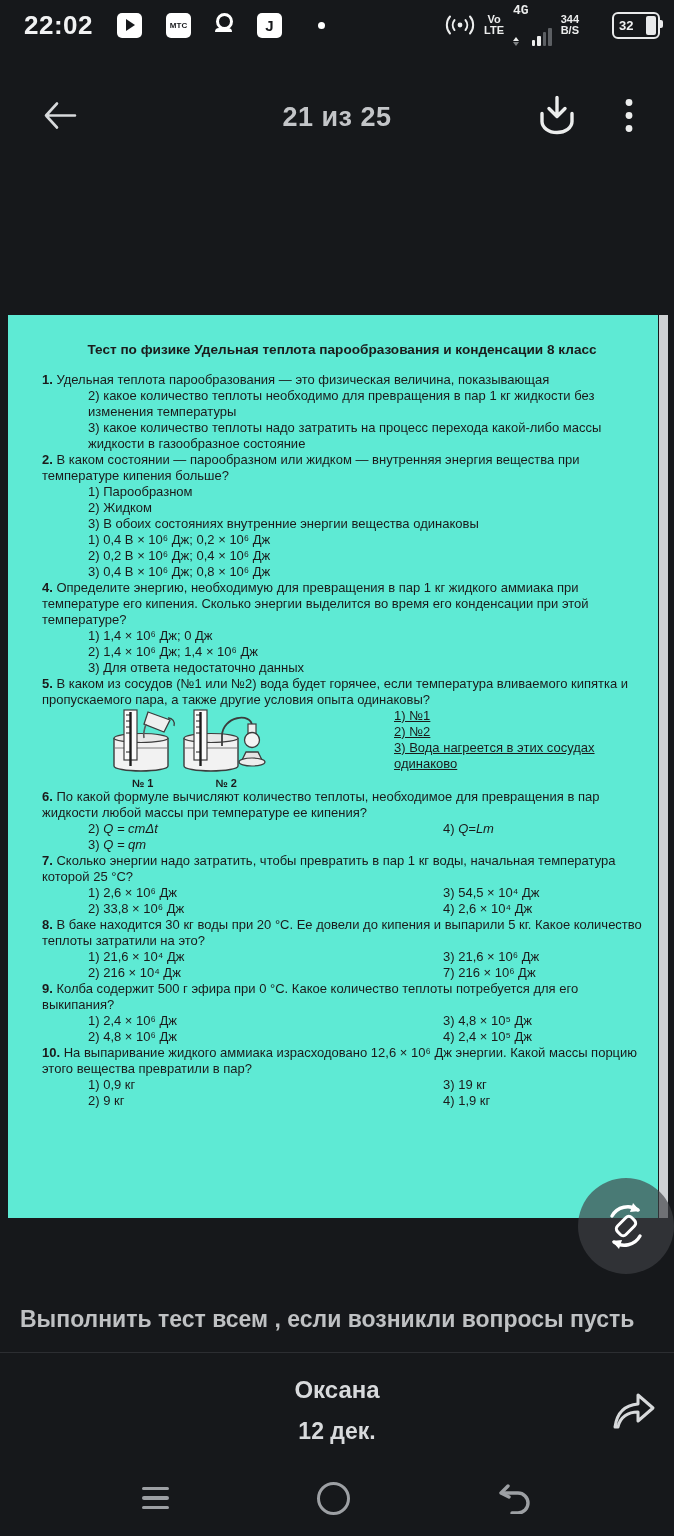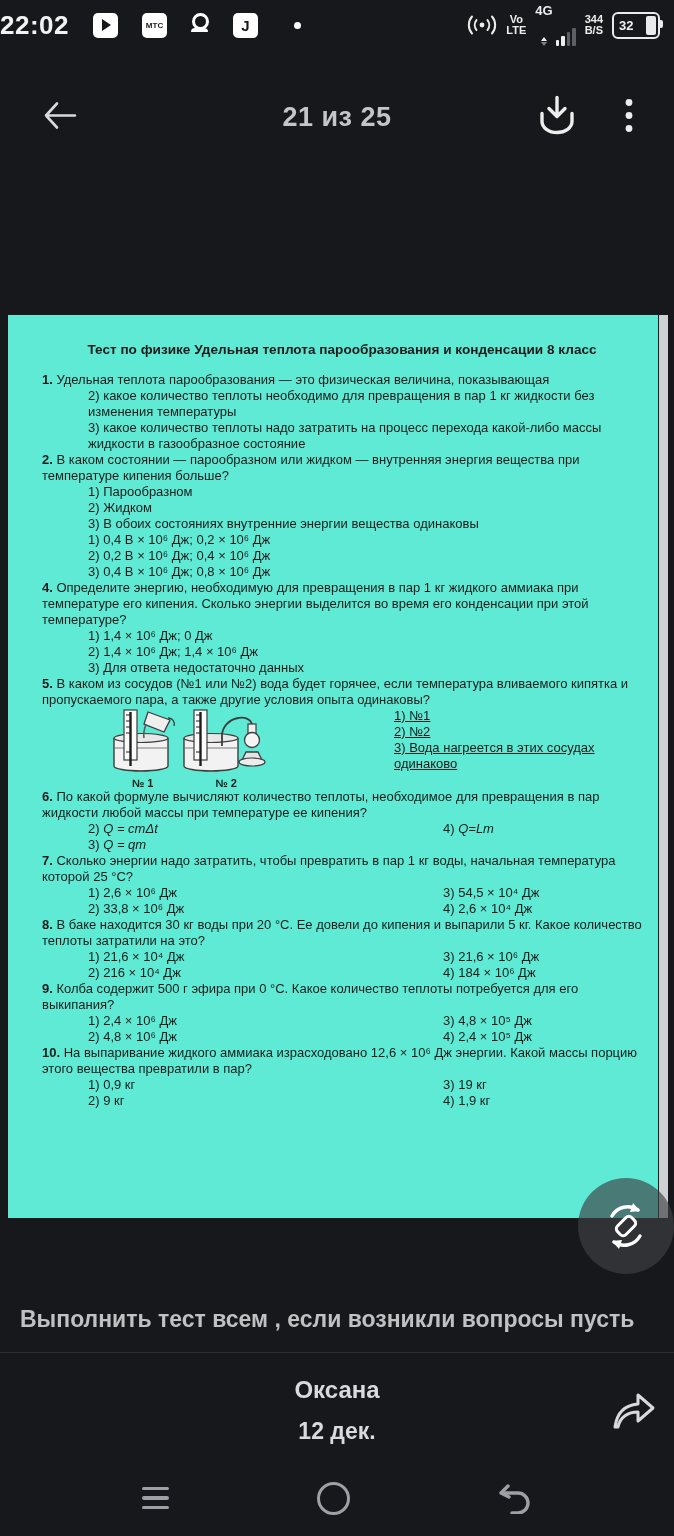--- a/index.html
+++ b/index.html
@@ -4,21 +4,21 @@
 <style>
   html,body{margin:0;padding:0;}
   body{
     width:674px;height:1536px;position:relative;overflow:hidden;
     background:#16181b;
     font-family:"Liberation Sans","DejaVu Sans",sans-serif;
     -webkit-font-smoothing:antialiased;
   }
   
   .status-bar{position:absolute;top:0;left:0;right:0;height:50px;display:flex;align-items:center;}
-  .sb-left{display:flex;align-items:center;gap:24px;}
+  .sb-left{display:flex;align-items:center;gap:24px;margin-left:24px;}
   .sb-time{color:#f1f2f3;font-size:26px;font-weight:700;letter-spacing:.5px;}
   .sb-appicon{width:25px;height:25px;border-radius:5px;background:#fff;display:flex;align-items:center;justify-content:center;}
   .yt-tri{width:0;height:0;border-left:9px solid #16181b;border-top:6px solid transparent;border-bottom:6px solid transparent;margin-left:2px;}
   .mts-txt{color:#16181b;font-size:8px;font-weight:700;letter-spacing:0;}
   .j-txt{color:#16181b;font-size:15px;font-weight:700;}
   .ok-icon{width:18px;height:25px;position:relative;}
   .ok-icon .head{width:11px;height:11px;border:3px solid #fff;border-radius:50%;position:absolute;left:1px;top:0;}
   .ok-icon .body{position:absolute;left:0;top:15px;width:17px;height:8px;border-top:4px solid #fff;border-radius:4px;}
   .sb-dot{width:7px;height:7px;border-radius:50%;background:#fff;margin-left:12px;}
   .sb-right{display:flex;align-items:center;gap:9px;margin-left:auto;margin-right:14px;}
@@ -27,21 +27,21 @@
   .net4g .g4{color:#eceded;font-size:13px;font-weight:700;line-height:12px;}
   .arrows{display:flex;flex-direction:column;gap:1px;}
   .arrows .tri-u{width:0;height:0;border-bottom:4px solid #eceded;border-left:3px solid transparent;border-right:3px solid transparent;}
   .arrows .tri-d{width:0;height:0;border-top:4px solid #7e8184;border-left:3px solid transparent;border-right:3px solid transparent;}
   .bars{display:flex;align-items:flex-end;gap:2px;height:18px;}
   .bars i{display:block;width:3.5px;border-radius:1px;}
   .bars .b1{height:6px;background:#eceded;}
   .bars .b2{height:10px;background:#eceded;}
   .bars .b3{height:14px;background:#5c5f63;}
   .bars .b4{height:18px;background:#5c5f63;}
-  .battery{position:relative;width:44px;height:23px;border:2px solid #e9eaeb;border-radius:6px;display:flex;align-items:center;}
+  .battery{position:relative;width:44px;height:23px;border:2px solid #e9eaeb;border-radius:6px;display:flex;align-items:center;margin-left:24px;}
   .battery .lvl{color:#f1f2f3;font-size:13px;font-weight:700;margin-left:5px;}
   .battery .fill{position:absolute;right:2px;top:2px;bottom:2px;width:10px;background:#e9eaeb;border-radius:2px;}
   .battery:after{content:"";position:absolute;right:-5px;top:6px;width:3px;height:8px;background:#e9eaeb;border-radius:0 2px 2px 0;}
   
   .app-header{position:absolute;top:84px;left:0;right:0;height:66px;}
   .hdr-title{position:absolute;left:0;right:0;top:50%;transform:translateY(-50%);text-align:center;
     color:#c3c5c8;font-size:27px;font-weight:600;letter-spacing:.5px;}
   .hdr-btn{position:absolute;top:50%;transform:translateY(-50%);background:none;border:none;padding:0;cursor:pointer;}
   .hdr-back{left:42px;}
   .hdr-download{right:96px;}
@@ -109,21 +109,21 @@
       <path d="M9.5 7 A8 8 0 0 0 9.5 17" stroke="#eceded" stroke-width="2" fill="none" stroke-linecap="round"></path>
       <path d="M5 3.5 A13 13 0 0 0 5 20.5" stroke="#eceded" stroke-width="2" fill="none" stroke-linecap="round"></path>
       <path d="M20.5 7 A8 8 0 0 1 20.5 17" stroke="#eceded" stroke-width="2" fill="none" stroke-linecap="round"></path>
       <path d="M25 3.5 A13 13 0 0 1 25 20.5" stroke="#eceded" stroke-width="2" fill="none" stroke-linecap="round"></path>
     </svg>
     <span class="tiny2">
       <span>Vo</span>
         <span>LTE</span>
     </span>
     <span class="net4g">
-      <span style="display:flex;flex-direction:column;align-items:center;gap:20px;">
+      <span style="display:flex;flex-direction:column;gap:20px;font-family:Liberation Mono, monospace;">
         <span class="g4">4G</span>
         <span class="arrows">
             <i class="tri-u"></i>
             <i class="tri-d"></i>
           </span>
       </span>
       <span class="bars">
           <i class="b1"></i>
           <i class="b2"></i>
           <i class="b3"></i>
@@ -264,21 +264,21 @@
     <div class="opt">4) 2,6 × 10⁴ Дж</div>
   </div>
 
   <div class="q">
     <span class="qn">8.</span> <span>В баке находится 30 кг воды при 20 °С. Ее довели до кипения и выпарили 5 кг. Какое количество теплоты затратили на это?</span>
   </div>
   <div class="opts2">
     <div class="opt">1) 21,6 × 10⁴ Дж</div>
     <div class="opt">2) 216 × 10⁴ Дж</div>
     <div class="opt">3) 21,6 × 10⁶ Дж</div>
-    <div class="opt">4) 184 × 10⁶ Дж</div>
+    <div class="opt">7) 216 × 10⁶ Дж</div>
   </div>
 
   <div class="q">
     <span class="qn">9.</span> <span>Колба содержит 500 г эфира при 0 °С. Какое количество теплоты потребуется для его выкипания?</span>
   </div>
   <div class="opts2">
     <div class="opt">1) 2,4 × 10⁶ Дж</div>
     <div class="opt">2) 4,8 × 10⁶ Дж</div>
     <div class="opt">3) 4,8 × 10⁵ Дж</div>
     <div class="opt">4) 2,4 × 10⁵ Дж</div>

